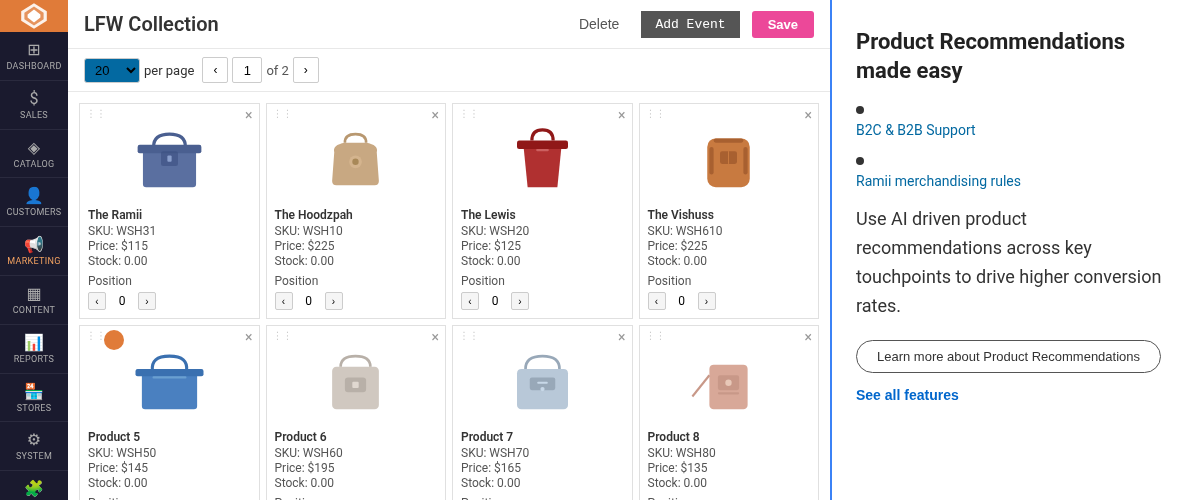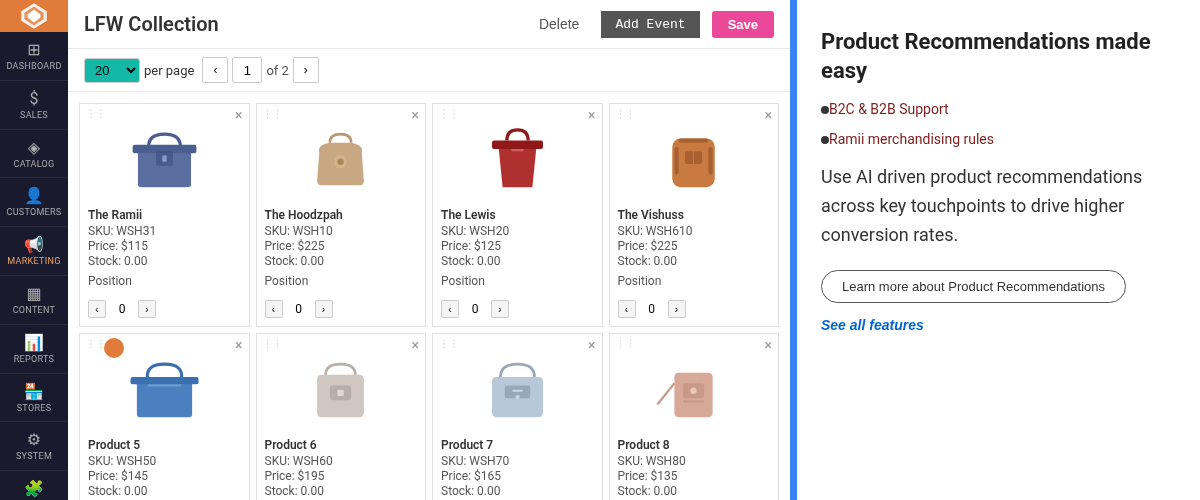--- a/index.html
+++ b/index.html
@@ -111,21 +111,21 @@
       align-items: center;
       gap: 4px;
       font-size: 13px;
       color: #333;
     }
     .per-page-select select {
       border: 1px solid #ccc;
       border-radius: 3px;
       padding: 3px 6px;
       font-size: 13px;
-      background: #14b8a6;
+      background: #0369a1;
     }
     .pagination {
       display: flex;
       align-items: center;
       gap: 4px;
     }
     .page-btn {
       width: 26px;
       height: 26px;
       border: 1px solid #ccc;
@@ -190,21 +190,21 @@
       align-items: center;
       justify-content: center;
       margin-bottom: 6px;
       overflow: hidden;
     }
     .product-image svg { max-height: 85px; max-width: 100%; }
     .product-name { font-weight: 600; color: #333; margin-bottom: 2px; font-size: 12px; }
     .product-sku { color: #555; margin-bottom: 1px; }
     .product-price { color: #555; margin-bottom: 1px; }
     .product-stock { color: #555; margin-bottom: 6px; }
-    .position-label { color: #555; margin-bottom: 12px; font-size: 12px; }
+    .position-label { color: #555; margin-bottom: 4px; font-size: 12px; }
     .position-control {
       display: flex;
       align-items: center;
       gap: 4px;
     }
     .pos-btn {
       width: 18px;
       height: 18px;
       border: 1px solid #ccc;
       background: #f5f5f5;
@@ -225,44 +225,46 @@
       height: 20px;
       background: #e07b39;
       border-radius: 50%;
       position: absolute;
       top: 4px;
       left: 24px;
     }
 
     
     .right-panel {
-      width: 410px;
+      width: 370px;
       background: #fff;
-      border-left: 7px solid #3b82f6;
+      border-left: 2px solid #3b82f6;
       padding: 28px 24px;
       flex-shrink: 0;
       overflow-y: auto;
     }
     .promo-title {
       font-size: 22px;
       font-weight: 700;
       color: #222;
       margin-bottom: 16px;
       line-height: 1.3;
     }
     .promo-list {
       list-style: none;
       margin-bottom: 16px;
     }
     .promo-list li {
       display: flex;
       align-items: flex-start;
+      gap: 8px;
       margin-bottom: 14px;
       font-size: 14px;
-      color: #7f1d1d;
+      color: #0369a1;
+      flex-direction: column;
     }
     .promo-bullet {
       width: 8px;
       height: 8px;
       background: #333;
       border-radius: 50%;
       margin-top: 5px;
       flex-shrink: 0;
     }
     .promo-desc {
@@ -286,21 +288,20 @@
     .btn-see-all {
       display: block;
       color: #0066cc;
       font-size: 14px;
       font-weight: 600;
       cursor: pointer;
       text-decoration: none;
       border: none;
       background: none;
       padding: 0;
-      font-style: italic;
     }
   </style>
 </head>
 <body>
 
 <nav class="sidebar">
   <div class="sidebar-logo">
     <svg viewBox="0 0 40 40" fill="none">
       <path d="M20 4 L36 14 L36 26 L20 36 L4 26 L4 14 Z" fill="#fff" opacity="0.9"></path>
       <path d="M20 8 L32 16 L32 24 L20 32 L8 24 L8 16 Z" fill="#e07b39" opacity="0.8"></path>

